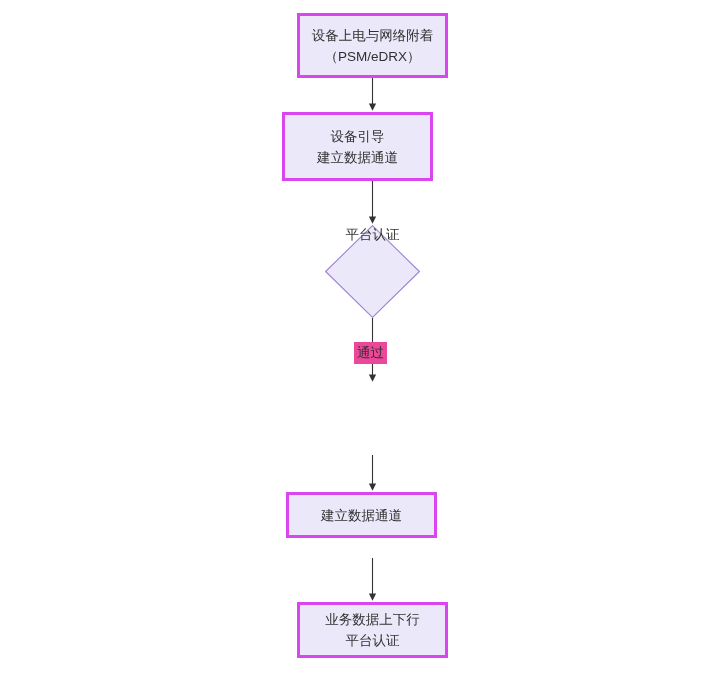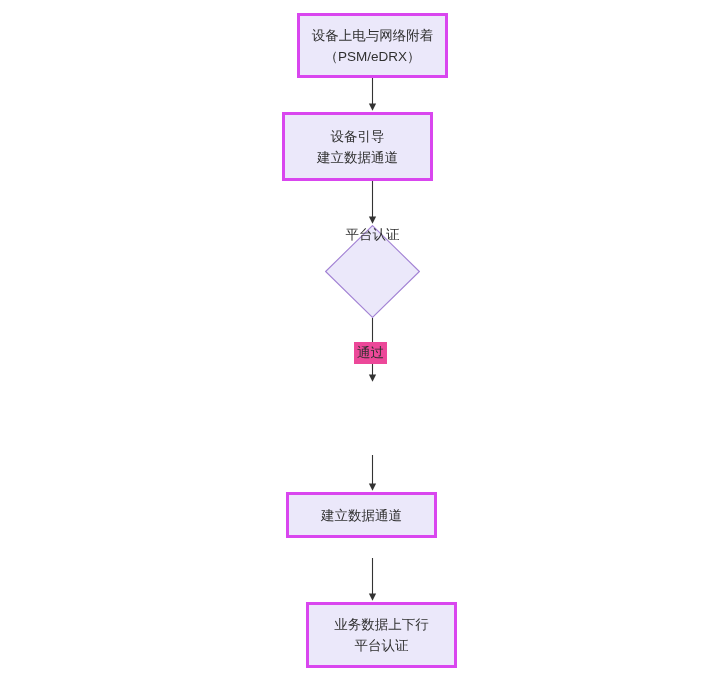--- a/index.html
+++ b/index.html
@@ -119,18 +119,18 @@
 
   <div class="edge-label" style="left:354px; top:342px;">
     <span>通过</span>
   </div>
 
 
   <div class="node" style="left:286px; top:492px; width:151px; height:46px;">
     <span class="line1">建立数据通道</span>
   </div>
 
-  <div class="node" style="left:306px; top:602px; width:151px; height:66px;">
+  <div class="node" style="left:297px; top:602px; width:151px; height:56px;">
     <span class="line1">业务数据上下行</span>
     <span class="line2">平台认证</span>
   </div>
 
 </div>
 
 </body></html>

